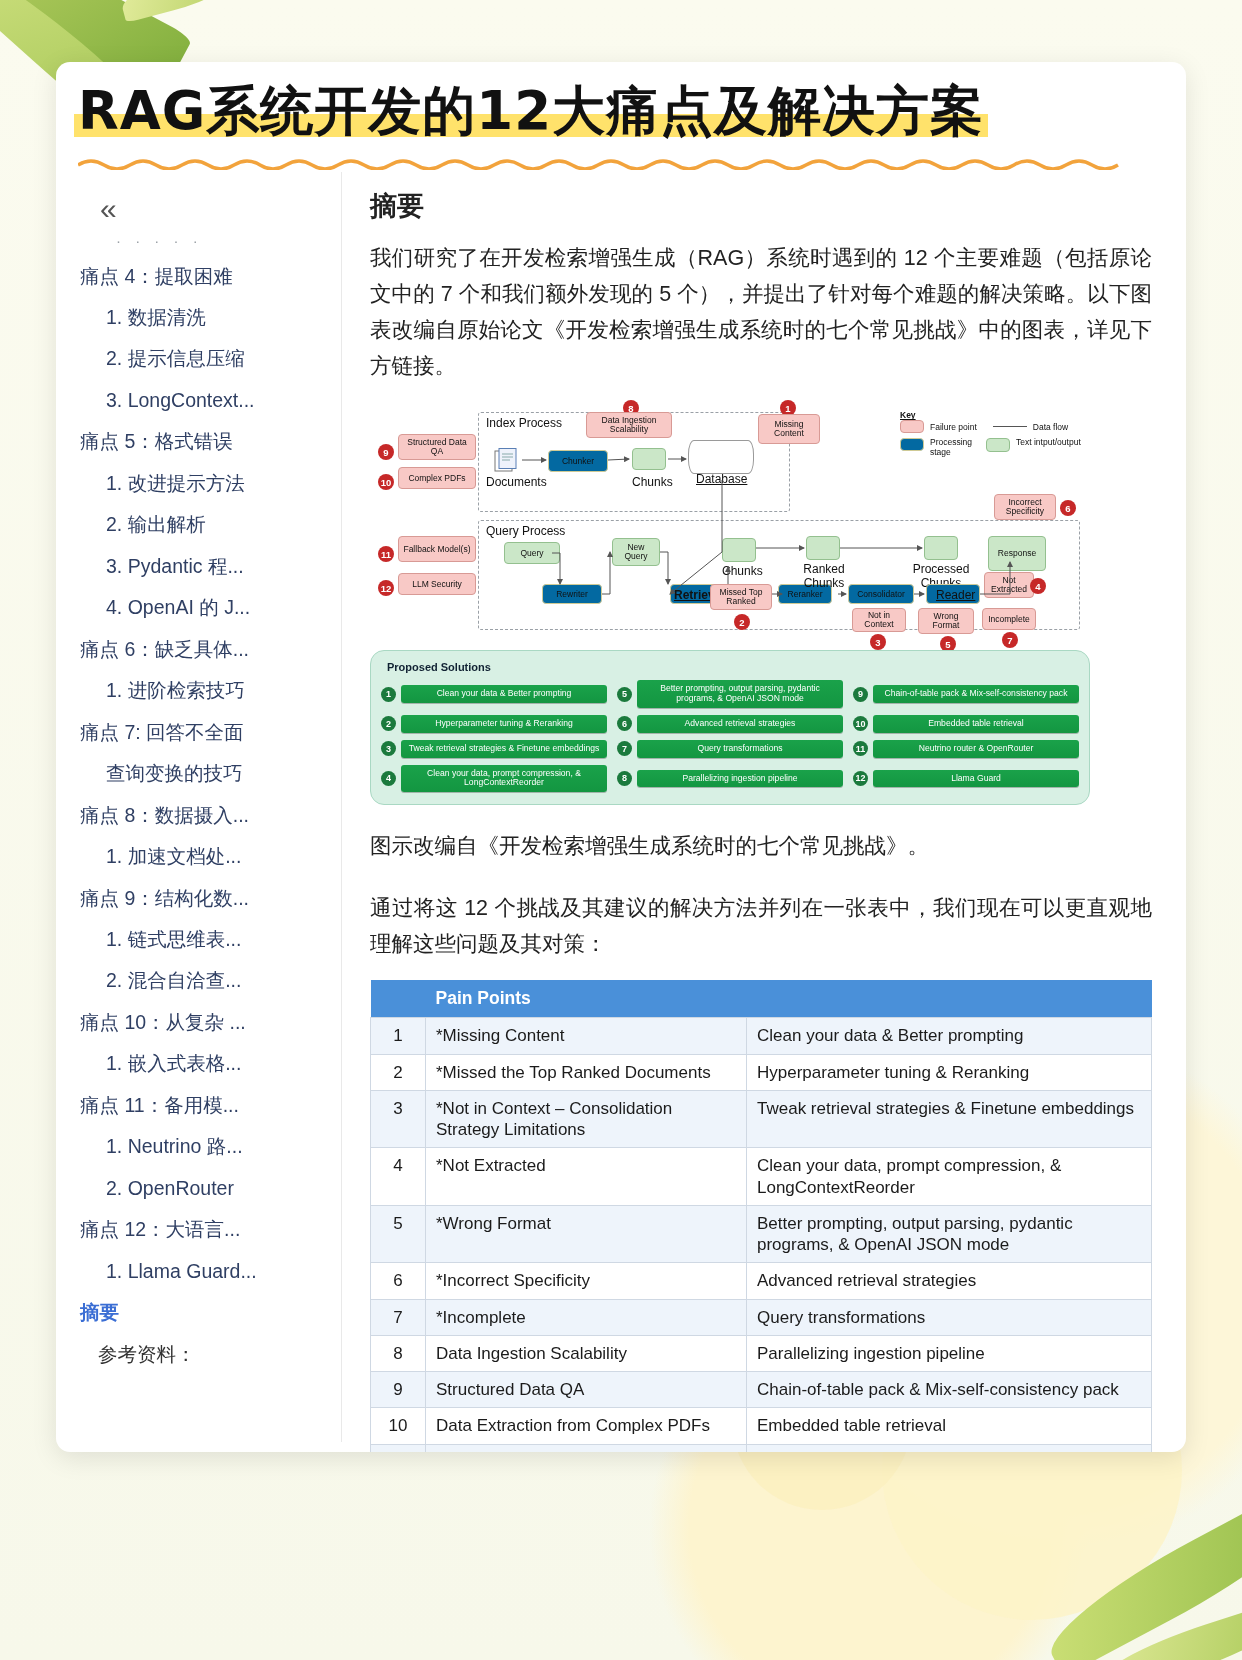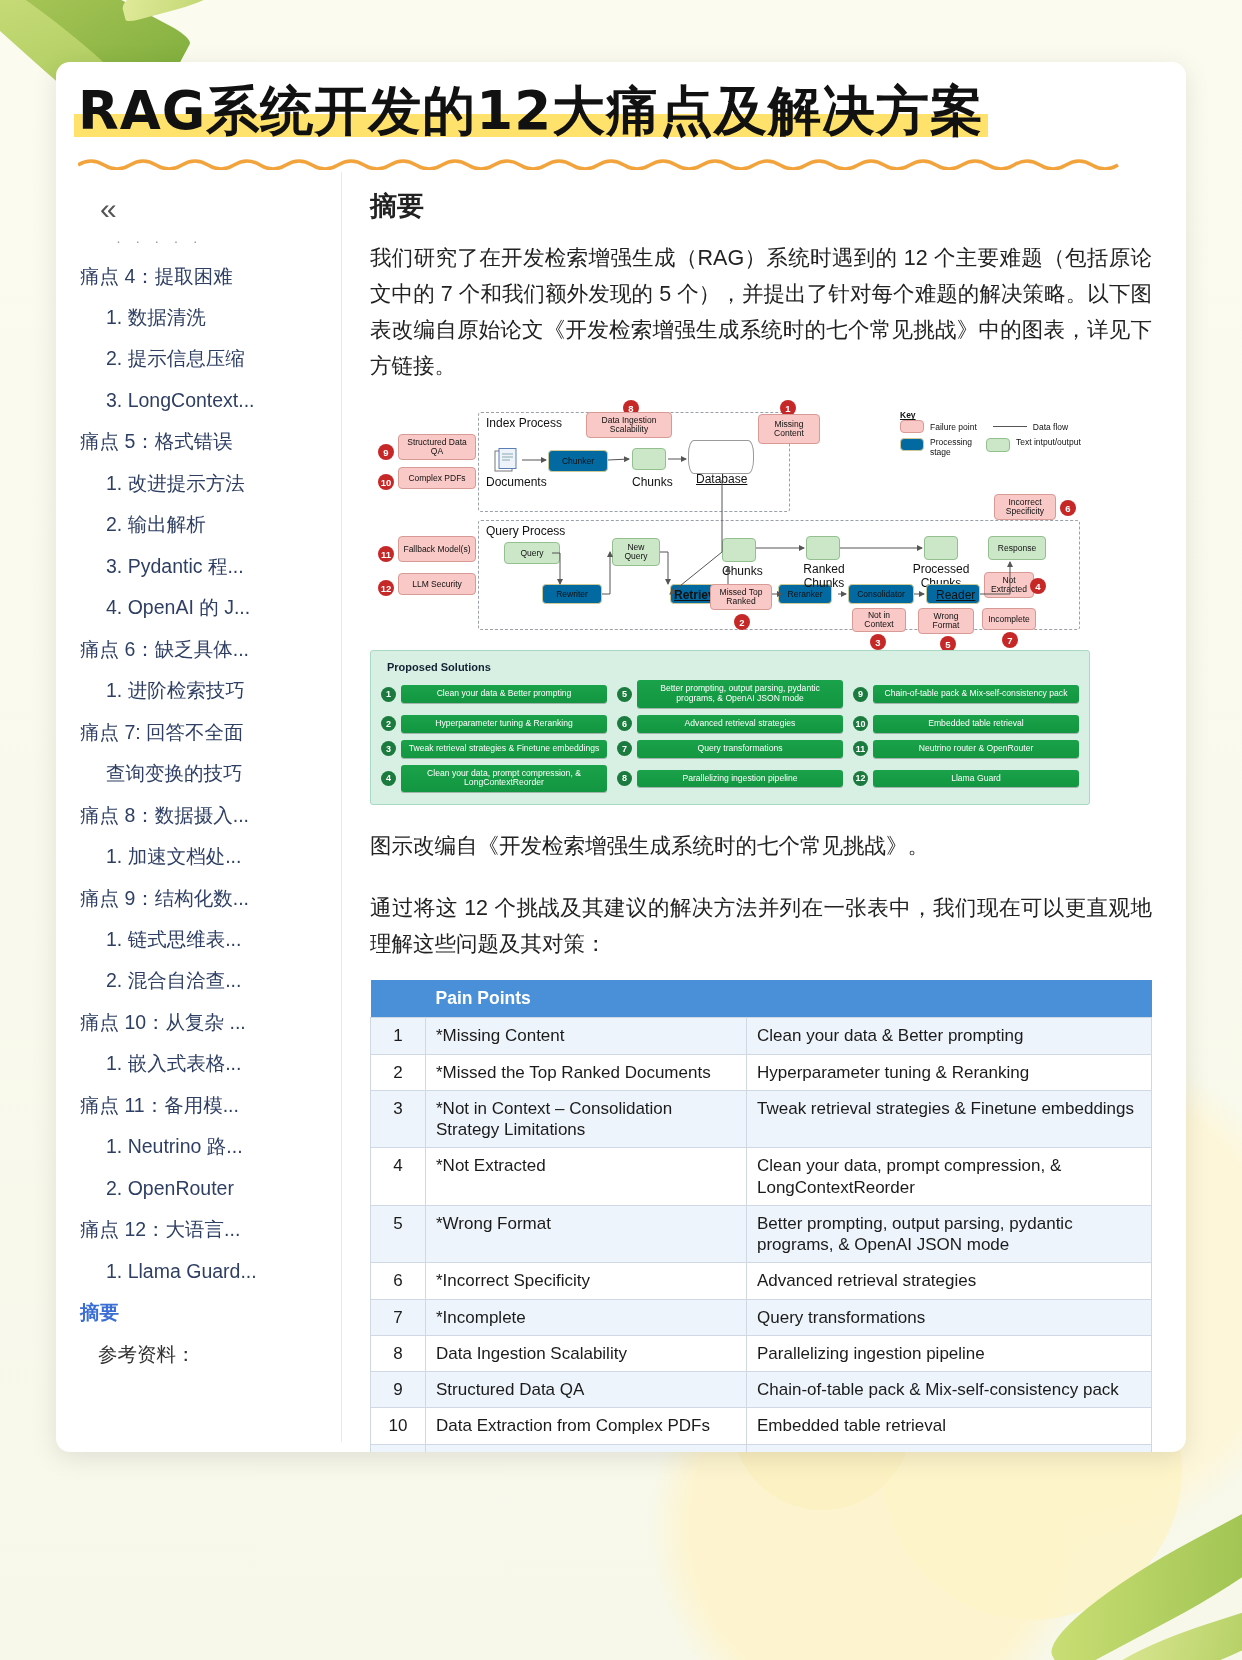--- a/index.html
+++ b/index.html
@@ -60,21 +60,21 @@
   .dashbox{position:absolute;border:1px dashed #9aa0a6;border-radius:3px;}
   .node{position:absolute;border:1px solid #8b8b8b;border-radius:4px;display:flex;align-items:center;justify-content:center;text-align:center;line-height:1.12;padding:2px 3px;box-sizing:border-box;}
   .fail{background:#f8c9c6;border-color:#d89a95;}
   .stage{background:#cbe7c8;border-color:#94c08f;}
   .cream{background:#0369a1;border-color:#cfca95;}
   .plain{background:#fff;border-color:#9a9a9a;}
   .badge{position:absolute;width:16px;height:16px;border-radius:50%;background:#c62828;color:#fff;font-size:9.5px;display:flex;align-items:center;justify-content:center;font-weight:bold;}
   .lbl{position:absolute;font-size:12px;color:#111;}
   .und{text-decoration:underline;}
   .keybox{position:absolute;right:0;top:8px;width:190px;font-size:8.5px;}
-  .solutions{background:#d8f0e4;border:1px solid #a9d8c3;border-radius:3px;padding:10px 10px 12px;position:relative;}
+  .solutions{background:#d8f0e4;border:1px solid #a9d8c3;border-radius:14px;padding:10px 10px 12px;position:relative;}
   .sol-title{font-size:11px;font-weight:bold;color:#123;margin:0 0 7px 6px;}
   .sol-grid{display:grid;grid-template-columns:repeat(3,1fr);gap:7px 10px;}
   .sol{display:flex;align-items:center;gap:5px;}
   .sol .num{flex:0 0 15px;height:15px;border-radius:50%;background:#1b7a3d;color:#fff;font-size:9px;display:flex;align-items:center;justify-content:center;font-weight:bold;}
   .sol .txt{flex:1;background:#17a34a;background:linear-gradient(#1aa24a,#139641);color:#fff;border-radius:3px;font-size:8.6px;text-align:center;line-height:1.14;padding:4px 3px;box-shadow:0 1px 0 rgba(0,0,0,.25);}
 
   
   table.pt{border-collapse:collapse;width:782px;margin:10px 0 0 2px;font-size:17px;}
   table.pt th{background:#4a90d9;color:#fff;text-align:left;font-size:17.5px;padding:8px 10px;font-weight:bold;}
   table.pt td{border:1px solid #cfd8e3;padding:7px 10px;color:#1b1b1b;vertical-align:top;line-height:1.25;}
@@ -197,21 +197,21 @@
           <div class="node fail" style="left:482px;top:206px;width:54px;height:24px;">Not in Context</div>
           <div class="badge" style="left:500px;top:232px;">3</div>
           <div class="node stage" style="left:554px;top:134px;width:34px;height:24px;"></div>
           <div class="lbl" style="left:540px;top:160px;width:62px;text-align:center;">Processed Chunks</div>
           <div class="node cream" style="left:556px;top:182px;width:54px;height:20px;"></div>
           <div class="lbl und" style="left:566px;top:186px;">Reader</div>
           <div class="node fail" style="left:548px;top:206px;width:56px;height:26px;">Wrong Format</div>
           <div class="badge" style="left:570px;top:234px;">5</div>
           <div class="node fail" style="left:612px;top:206px;width:54px;height:22px;">Incomplete</div>
           <div class="badge" style="left:632px;top:230px;">7</div>
-          <div class="node stage" style="left:618px;top:134px;width:58px;height:24px;">Response</div>
+          <div class="node stage" style="left:618px;top:134px;width:58px;height:35px;">Response</div>
           <div class="node fail" style="left:614px;top:170px;width:50px;height:26px;">Not Extracted</div>
           <div class="badge" style="left:660px;top:176px;">4</div>
           <div class="node fail" style="left:624px;top:92px;width:62px;height:26px;">Incorrect Specificity</div>
           <div class="badge" style="left:690px;top:98px;">6</div>
 
           <svg style="position:absolute;left:0;top:0;width:720px;height:248px;">
             <defs>
                 <marker id="ah" markerWidth="6" markerHeight="6" refX="5" refY="3" orient="auto">
                   <path d="M0,0 L6,3 L0,6 z" fill="#555"></path>
                 </marker>

